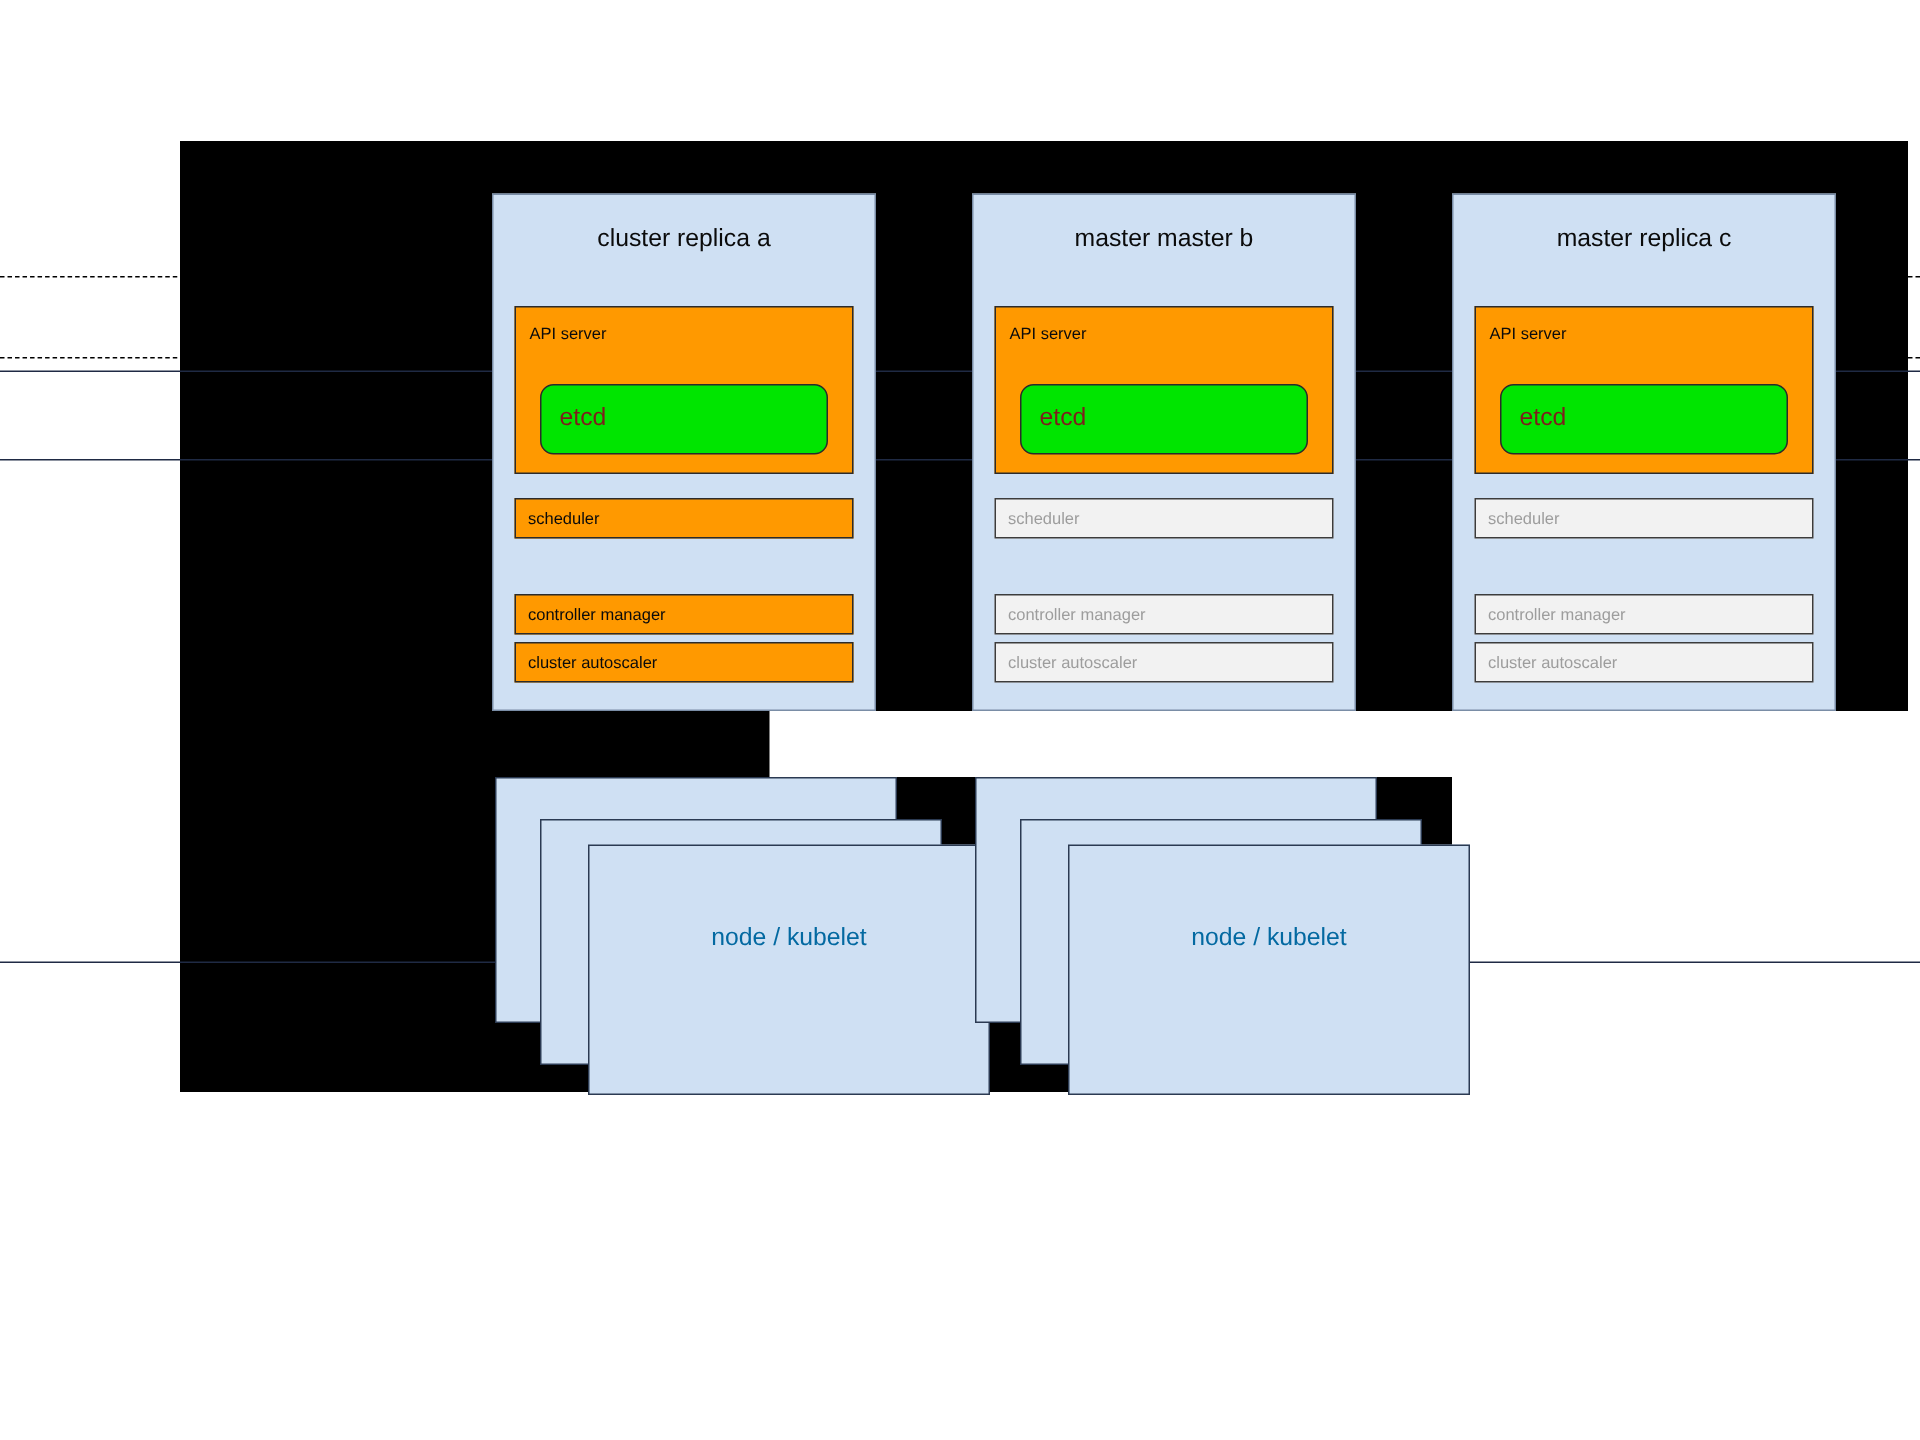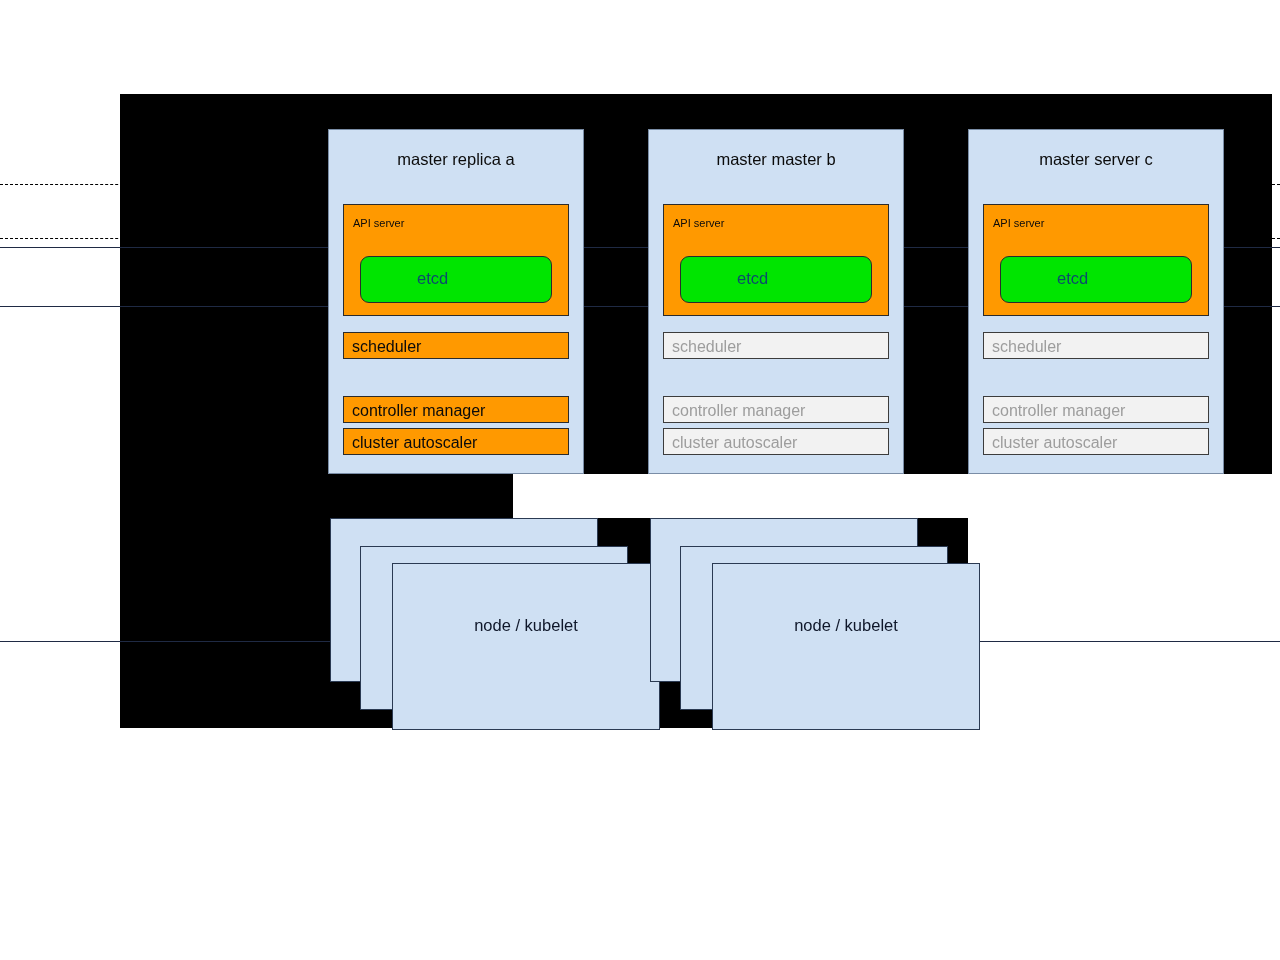--- a/index.html
+++ b/index.html
@@ -103,39 +103,38 @@
     border: 1.5px solid #2b2b2b;
     border-radius: 9px;
     box-sizing: border-box;
     z-index: 13;
   }
   .etcd-label {
     position: absolute;
     left: 12px;
     top: 12px;
     font-size: 16.5px;
-    color: #0c4a6e;
-    margin-left: 44px;
+    color: #7f1d1d;
   }
 
   
   .component {
     position: absolute;
     left: 14px;
     right: 14px;
     height: 27px;
     border: 1px solid #2b2b2b;
     box-sizing: border-box;
     z-index: 12;
   }
   .component .comp-label {
     position: absolute;
     left: 8px;
     top: 4px;
-    font-size: 16px;
+    font-size: 11px;
     line-height: 19px;
   }
   .component.active { background: #ff9900; }
   .component.active .comp-label { color: #0b0b0b; }
   .component.inactive { background: #f2f2f2; border-color: #3c3c3c; }
   .component.inactive .comp-label { color: #9d9d9d; }
 
   .row-sched { top: 202px; }
   .row-ctrl  { top: 250px; margin-top: 16px; }
   .row-auto  { top: 298px; }
@@ -150,21 +149,21 @@
   }
   .node-card.back1 { z-index: 21; }
   .node-card.back2 { z-index: 22; }
   .node-card.front { z-index: 23; }
   .node-label {
     position: absolute;
     left: 0; right: 0;
     top: 52px;
     text-align: center;
     font-size: 16.5px;
-    color: #0f172a;
+    color: #0369a1;
   }
 
   
   #node-stack-1 { left: 330px; top: 518px; width: 330px; height: 212px; }
   #node-stack-1 .back1 { left: 0px;  top: 0px;  width: 268px; height: 164px; }
   #node-stack-1 .back2 { left: 30px; top: 28px; width: 268px; height: 164px; }
   #node-stack-1 .front { left: 62px; top: 45px; width: 268px; height: 167px; }
 
   
   #node-stack-2 { left: 650px; top: 518px; width: 330px; height: 212px; }
@@ -175,21 +174,21 @@
 </head>
 <body>
 
 <div id="canvas">
 
   <div class="blackdrop" id="blk-top"></div>
   <div class="blackdrop" id="blk-mid"></div>
   <div class="blackdrop" id="blk-bottom"></div>
 
   <div class="replica" id="replica-a">
-    <div class="replica-title">master replica a</div>
+    <div class="replica-title">cluster replica a</div>
 
     <div class="apiserver">
       <div class="apiserver-label">API server</div>
       <div class="etcd">
         <div class="etcd-label">etcd</div>
       </div>
     </div>
 
     <div class="component active row-sched">
       <span class="comp-label">scheduler</span>
@@ -217,21 +216,21 @@
     </div>
     <div class="component inactive row-ctrl">
       <span class="comp-label">controller manager</span>
     </div>
     <div class="component inactive row-auto">
       <span class="comp-label">cluster autoscaler</span>
     </div>
   </div>
 
   <div class="replica" id="replica-c">
-    <div class="replica-title">master server c</div>
+    <div class="replica-title">master replica c</div>
 
     <div class="apiserver">
       <div class="apiserver-label">API server</div>
       <div class="etcd">
         <div class="etcd-label">etcd</div>
       </div>
     </div>
 
     <div class="component inactive row-sched">
       <span class="comp-label">scheduler</span>

